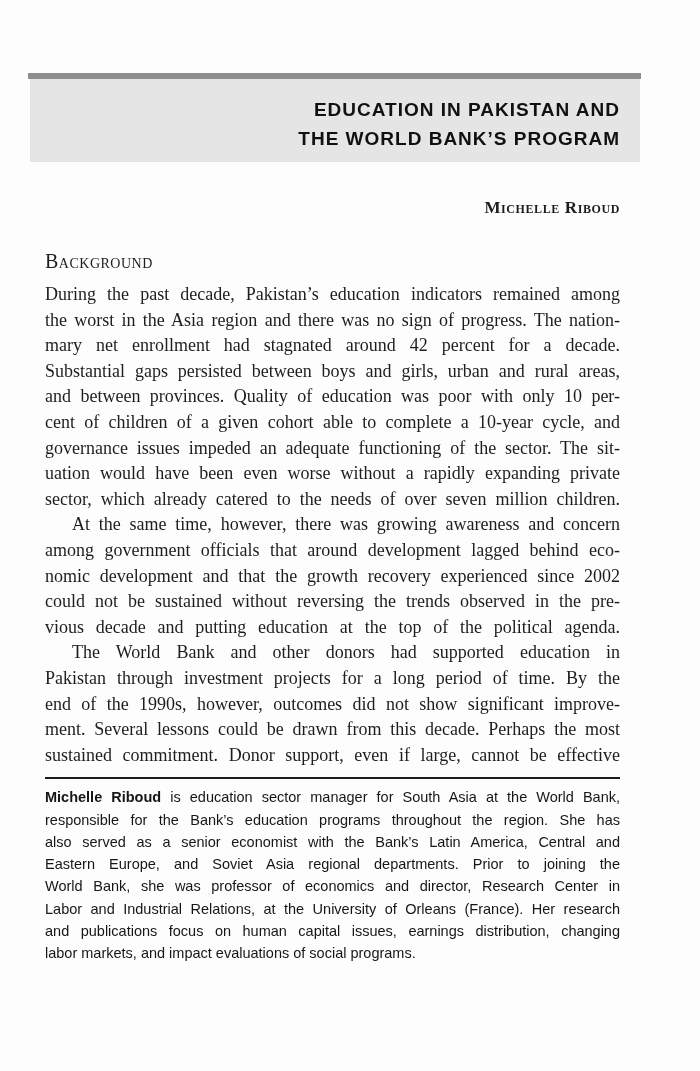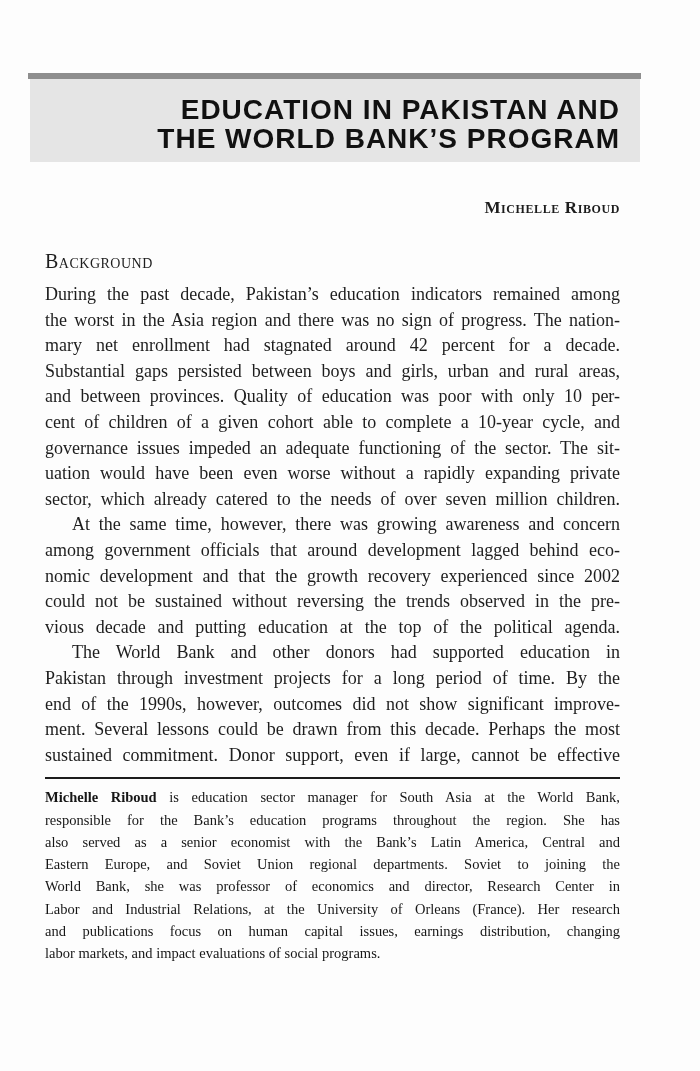--- a/index.html
+++ b/index.html
@@ -30,21 +30,21 @@
     margin-left: 30px;
     width: 610px;
     height: 83px;
     background: var(--box-color);
     text-align: right;
     padding: 16px 20px 0 0;
   }
   .title-box .title-line {
     font-family: "Liberation Sans", sans-serif;
     font-weight: 700;
-    font-size: 28px;
+    font-size: 19px;
     line-height: 29px;
     letter-spacing: 1px;
     color: #111;
   }
   .author-row {
     margin: 36px 80px 0 45px;
     text-align: right;
     font-variant: small-caps;
     font-weight: 700;
     font-size: 17px;
@@ -81,21 +81,20 @@
   .footnote-body {
     margin-top: 7px;
     font-family: "Liberation Sans", sans-serif;
     font-size: 14.5px;
     line-height: 22.3px;
     color: #161616;
   }
   .fline {
     text-align: justify;
     text-align-last: justify;
-    font-family: Liberation Serif, serif;
   }
   .fline:last-child { text-align-last: left; }
   .fline b { font-weight: 700; }
   
   .page-footer {
     margin-top: 26px;
     text-align: center;
     font-family: "Liberation Sans", sans-serif;
     font-size: 14px;
   }
@@ -146,20 +145,20 @@
         <div class="line">ment. Several lessons could be drawn from this decade. Perhaps the most</div>
         <div class="line">sustained commitment. Donor support, even if large, cannot be effective</div>
       </div>
     </div>
 
   <div class="footnote-divider"></div>
   <div class="footnote-body">
       <div class="fline"><b>Michelle Riboud</b> is education sector manager for South Asia at the World Bank,</div>
       <div class="fline">responsible for the Bank’s education programs throughout the region. She has</div>
       <div class="fline">also served as a senior economist with the Bank’s Latin America, Central and</div>
-      <div class="fline">Eastern Europe, and Soviet Union regional departments. Soviet to joining the</div>
+      <div class="fline">Eastern Europe, and Soviet Asia regional departments. Prior to joining the</div>
       <div class="fline">World Bank, she was professor of economics and director, Research Center in</div>
       <div class="fline">Labor and Industrial Relations, at the University of Orleans (France). Her research</div>
       <div class="fline">and publications focus on human capital issues, earnings distribution, changing</div>
       <div class="fline">labor markets, and impact evaluations of social programs.</div>
     </div>
 
 </div>
 
 </body></html>

